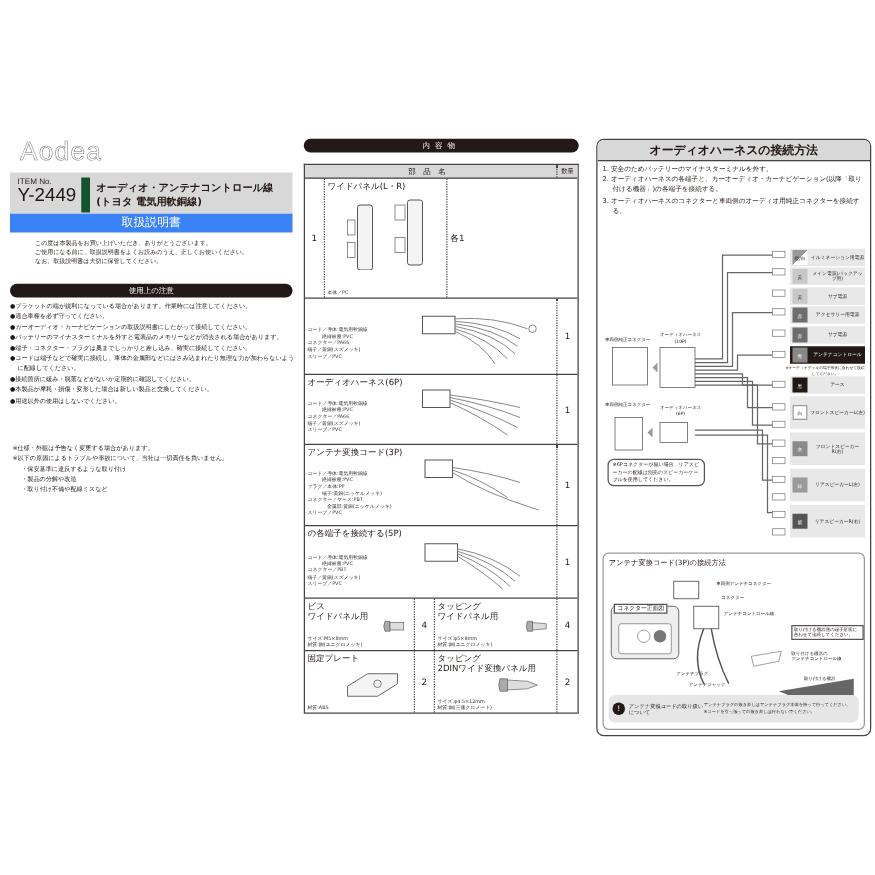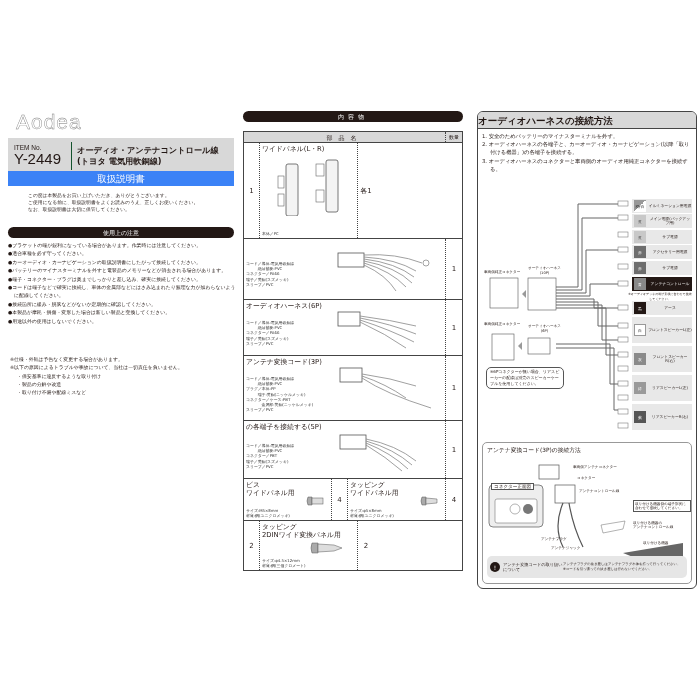--- a/index.html
+++ b/index.html
@@ -2,21 +2,21 @@
 <html><head>
 <meta charset="utf-8">
 <style>
 *{box-sizing:border-box;margin:0;padding:0}
 html,body{width:700px;height:700px;background:#fff;overflow:hidden}
 body{font-family:"DejaVu Sans",sans-serif;color:#231815;position:relative}
 .abs{position:absolute}
 
 .logo{left:16px;top:110px;font-family:"Liberation Sans",sans-serif;font-size:21px;font-weight:300;letter-spacing:1px;color:#999;-webkit-text-stroke:0.4px #777;color:#fff}
 .item-box{left:8px;top:138px;width:226px;height:35px;background:#d8d8d8;display:flex;align-items:center}
-.item-no{width:64px;padding-left:6px;border-right:1px solid #14532d;height:28px;display:flex;flex-direction:column;justify-content:center}
+.item-no{width:64px;padding-left:6px;border-right:7px solid #14532d;height:28px;display:flex;flex-direction:column;}
 .item-no .lbl{font-size:6.5px;font-family:"Liberation Sans",sans-serif;line-height:7px}
 .item-no .num{font-size:15px;font-family:"Liberation Sans",sans-serif;line-height:16px}
 .item-title{padding-left:5px;font-size:8.2px;font-weight:bold;line-height:11px}
 .manual-bar{left:8px;top:171px;width:226px;height:15px;background:#3b82f6;color:#fff;font-size:9.5px;text-align:center;line-height:15px}
 .intro{left:28px;top:192px;width:200px;font-size:4.8px;line-height:7px}
 .pill{background:#231815;color:#fff;border-radius:8px;text-align:center}
 .caution-bar{left:8px;top:227px;width:226px;height:11px;font-size:6px;line-height:11px}
 .caution-list{left:8px;top:241px;width:230px;font-size:4.9px;line-height:8.4px;list-style:none}
 .caution-list li{padding-left:6px;text-indent:-6px}
 .notes{left:10px;top:355px;width:230px;font-size:4.9px;line-height:8.3px}
@@ -31,21 +31,21 @@
 .row{display:flex;border-bottom:1px solid #444;position:relative}
 .cell{position:relative;border-right:1px dotted #444}
 .cell:last-child{border-right:none}
 .pname{font-size:6.8px;padding:2px 2px;line-height:9px}
 .spec{font-size:3.9px;line-height:5.2px;position:absolute;left:2px;color:#333}
 .qty{width:16px;display:flex;align-items:center;justify-content:center;font-size:7px}
 .qcell{display:flex;align-items:center;justify-content:center;font-size:7px}
 svg{display:block}
 
 .rpanel{left:477px;top:111px;width:220px;height:478px;border:1.2px solid #444;border-radius:6px;overflow:hidden}
-.rtitle{height:17px;background:#d8d8d8;border-bottom:1px solid #444;font-size:9.5px;font-weight:bold;line-height:17px}
+.rtitle{height:17px;background:#d8d8d8;border-bottom:1px solid #444;text-align:center;font-size:9.5px;font-weight:bold;line-height:17px}
 .steps{padding:3px 4px;font-size:5.3px;line-height:8.2px}
 .steps div{padding-left:8px;text-indent:-8px}
 .tag-row{position:absolute;right:4px;width:60px;display:flex;align-items:center;background:#e8e8e8}
 .tag-sw{width:12px;height:12px;margin:1px 2px;font-size:3.8px;color:#fff;display:flex;align-items:center;justify-content:center}
 .tag-lbl{flex:1;text-align:center;font-size:3.8px;line-height:4.5px}
 .conn-lbl{position:absolute;font-size:3.6px;line-height:4.6px;text-align:center}
 .note-box{position:absolute;left:8px;top:255px;width:78px;border:1px solid #555;border-radius:5px;font-size:4px;line-height:6px;padding:1px 3px;background:#fff}
 .antenna-box{position:absolute;left:4px;top:330px;width:210px;height:142px;border:1px solid #999;border-radius:5px}
 .ant-title{font-size:5.8px;padding:3px 4px}
 .ant-lbl{position:absolute;font-size:3.6px;white-space:nowrap}
@@ -221,20 +221,28 @@
         </svg>
       <div class="spec" style="bottom:2px">
           <div>サイズ:φ5×8mm</div>
           <div>材質:鋼(ユニクロメッキ)</div>
         </div>
     </div>
     <div class="qty">4</div>
   </div>
 
   <div class="row" style="height:50px">
+    <div class="cell" style="width:88px">
+      <div class="pname">固定プレート</div>
+      <svg class="abs" style="left:30px;top:10px" width="50" height="30">
+          <path d="M4 18 L20 8 L44 8 L44 16 L28 26 L4 26Z" fill="#f4f4f4" stroke="#555" stroke-width="0.7"></path>
+          <circle cx="28" cy="16" r="3" fill="none" stroke="#555" stroke-width="0.6"></circle>
+        </svg>
+      <div class="spec" style="bottom:2px">材質:ABS</div>
+    </div>
     <div class="cell qcell" style="width:16px">2</div>
     <div class="cell" style="width:98px">
       <div class="pname" style="line-height:8px">
         <div>タッピング</div>
           <div>2DINワイド変換パネル用</div>
       </div>
       <svg class="abs" style="left:50px;top:20px" width="34" height="14">
           <path d="M2 2 Q0 7 2 12 L8 12 L8 2Z" fill="#aaa" stroke="#555" stroke-width="0.5"></path>
           <path d="M8 3 L24 4 L32 7 L24 10 L8 11Z" fill="#ddd" stroke="#555" stroke-width="0.5"></path>
         </svg>

